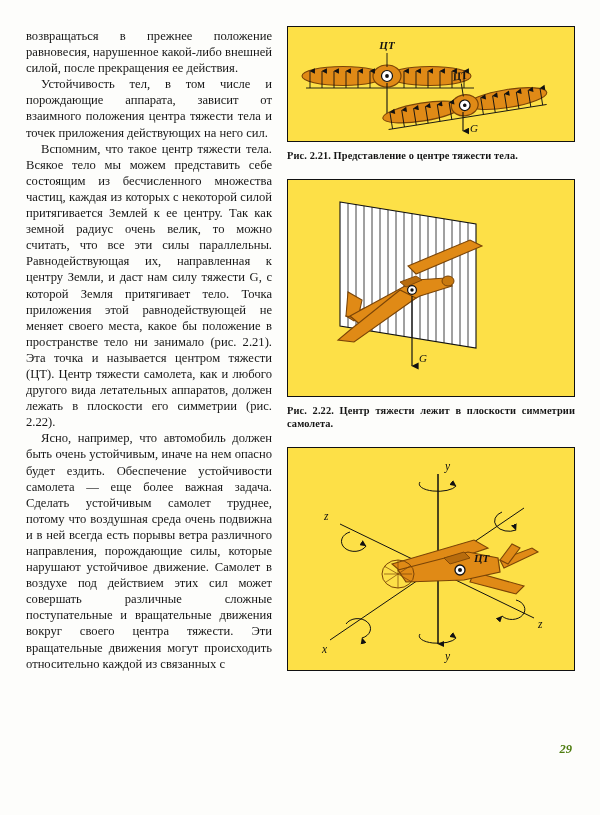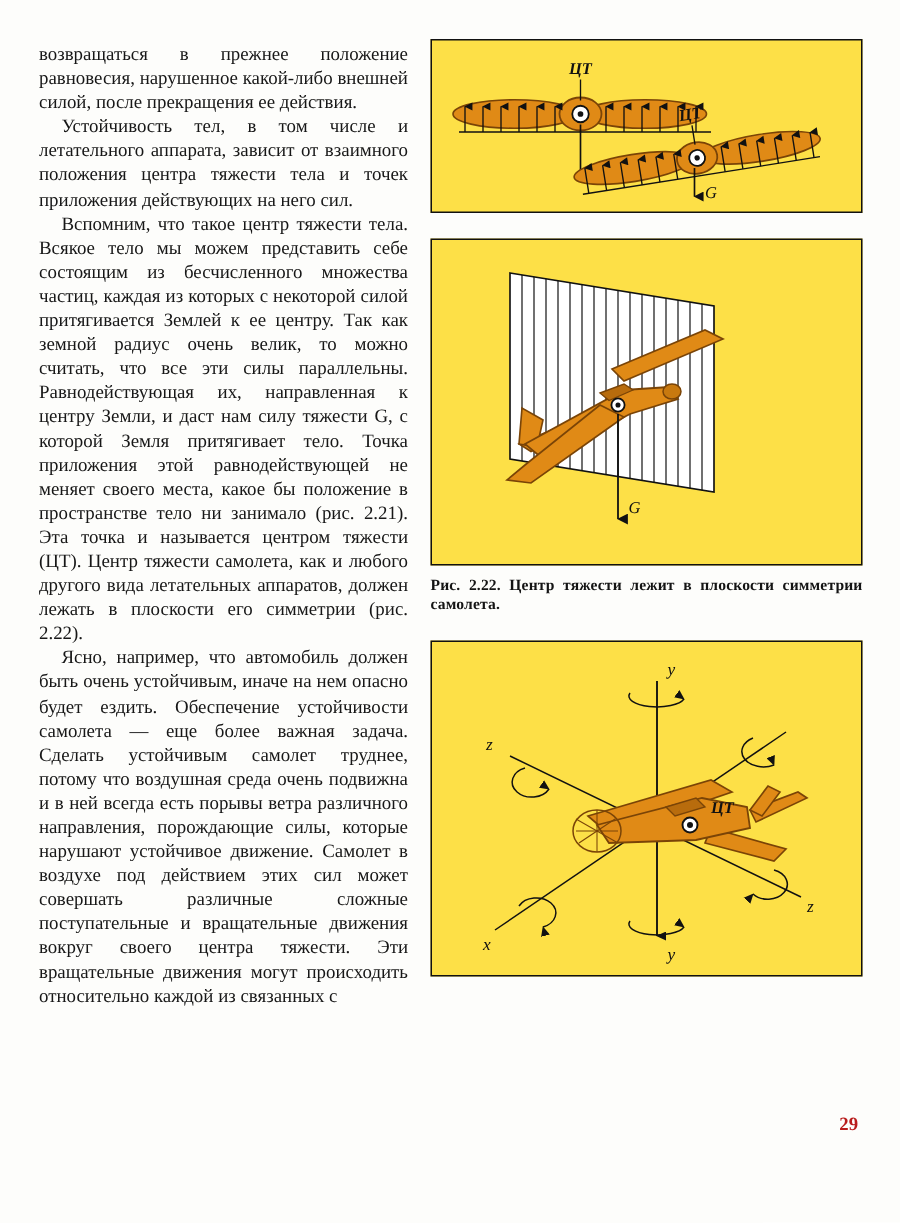--- a/index.html
+++ b/index.html
@@ -69,32 +69,33 @@
   #fig1 .fig-box { height: 114px; }
   #fig2 .fig-box { height: 216px; }
   #fig3 .fig-box { height: 222px; }
 
   .pageno {
     position: absolute;
     right: 28px;
     bottom: 58px;
     font-size: 12.5px;
     font-weight: bold;
-    color: #b91c1c;
+    color: #4d7c0f;
+    font-style: italic;
   }
   svg { display: block; }
 </style>
 </head>
 <body>
 
 <div class="page">
 
   <div class="text-col">
     <p>возвращаться в прежнее положение равновесия, нарушенное какой-либо внешней силой, после прекращения ее действия.</p>
-    <p class="ind">Устойчивость тел, в том числе и летательного аппарата, зависит от взаимного положения центра тяжести тела и точек приложения действующих на него сил.</p>
+    <p class="ind">Устойчивость тел, в том числе и порождающие аппарата, зависит от взаимного положения центра тяжести тела и точек приложения действующих на него сил.</p>
     <p class="ind">Вспомним, что такое центр тяжести тела. Всякое тело мы можем представить себе состоящим из бесчисленного множества частиц, каждая из которых с некоторой силой притягивается Землей к ее центру. Так как земной радиус очень велик, то можно считать, что все эти силы параллельны. Равнодействующая их, направленная к центру Земли, и даст нам силу тяжести G, с которой Земля притягивает тело. Точка приложения этой равнодействующей не меняет своего места, какое бы положение в пространстве тело ни занимало (рис. 2.21). Эта точка и называется центром тяжести (ЦТ). Центр тяжести самолета, как и любого другого вида летательных аппаратов, должен лежать в плоскости его симметрии (рис. 2.22).</p>
     <p class="ind">Ясно, например, что автомобиль должен быть очень устойчивым, иначе на нем опасно будет ездить. Обеспечение устойчивости самолета — еще более важная задача. Сделать устойчивым самолет труднее, потому что воздушная среда очень подвижна и в ней всегда есть порывы ветра различного направления, порождающие силы, которые нарушают устойчивое движение. Самолет в воздухе под действием этих сил может совершать различные сложные поступательные и вращательные движения вокруг своего центра тяжести. Эти вращательные движения могут происходить относительно каждой из связанных с</p>
   </div>
 
   <div class="fig-col">
 
     <div class="fig-wrap" id="fig1">
       <div class="fig-box">
         <svg width="286" height="114" viewBox="0 0 286 114">
           <defs>
@@ -155,20 +156,21 @@
               <line x1="192" y1="74" x2="192" y2="57" marker-end="url(#arup)"></line>
               <line x1="36" y1="74" x2="196" y2="74"></line>
             </g>
             <text x="115" y="36" font-family="&quot;Liberation Serif&quot;, serif" font-size="11" font-style="italic" font-weight="bold" text-anchor="middle" fill="#111">ЦТ</text>
             <line x1="115" y1="40" x2="115" y2="53" stroke="#111" stroke-width="0.9"></line>
           </g>
           <line x1="175" y1="85" x2="175" y2="104" stroke="#111" stroke-width="1.1" marker-end="url(#ar1)"></line>
           <text x="182" y="105" font-family="&quot;Liberation Serif&quot;, serif" font-size="11" font-style="italic" fill="#111">G</text>
         </svg>
       </div>
+      <div class="fig-caption">Рис. 2.21. Представление о центре тяжести тела.</div>
     </div>
 
     <div class="fig-wrap" id="fig2">
       <div class="fig-box">
         <svg width="286" height="216" viewBox="0 0 286 216">
           <defs>
             <marker id="ar2" markerWidth="7" markerHeight="7" refX="3" refY="5.5" orient="auto">
               <path d="M0,0 L3,6 L6,0 Z" fill="#111"></path>
             </marker>
           </defs>

